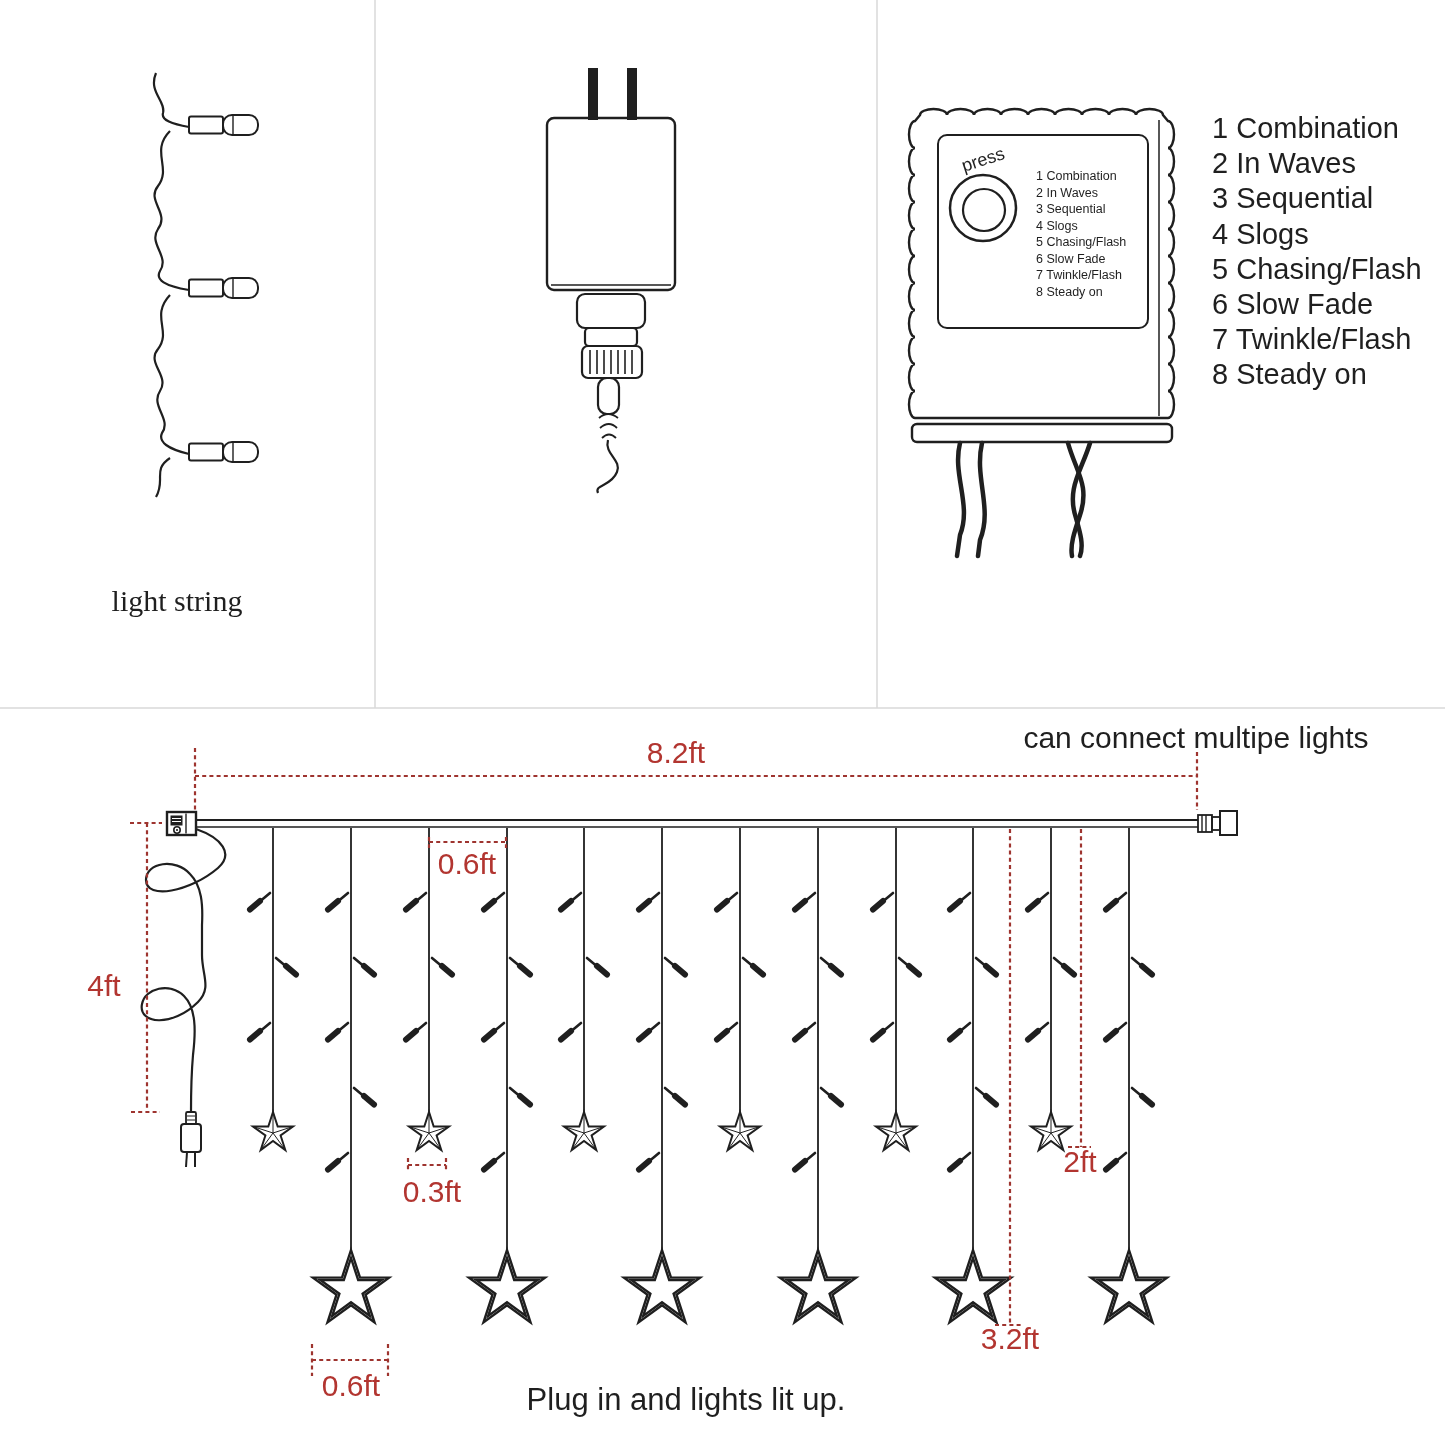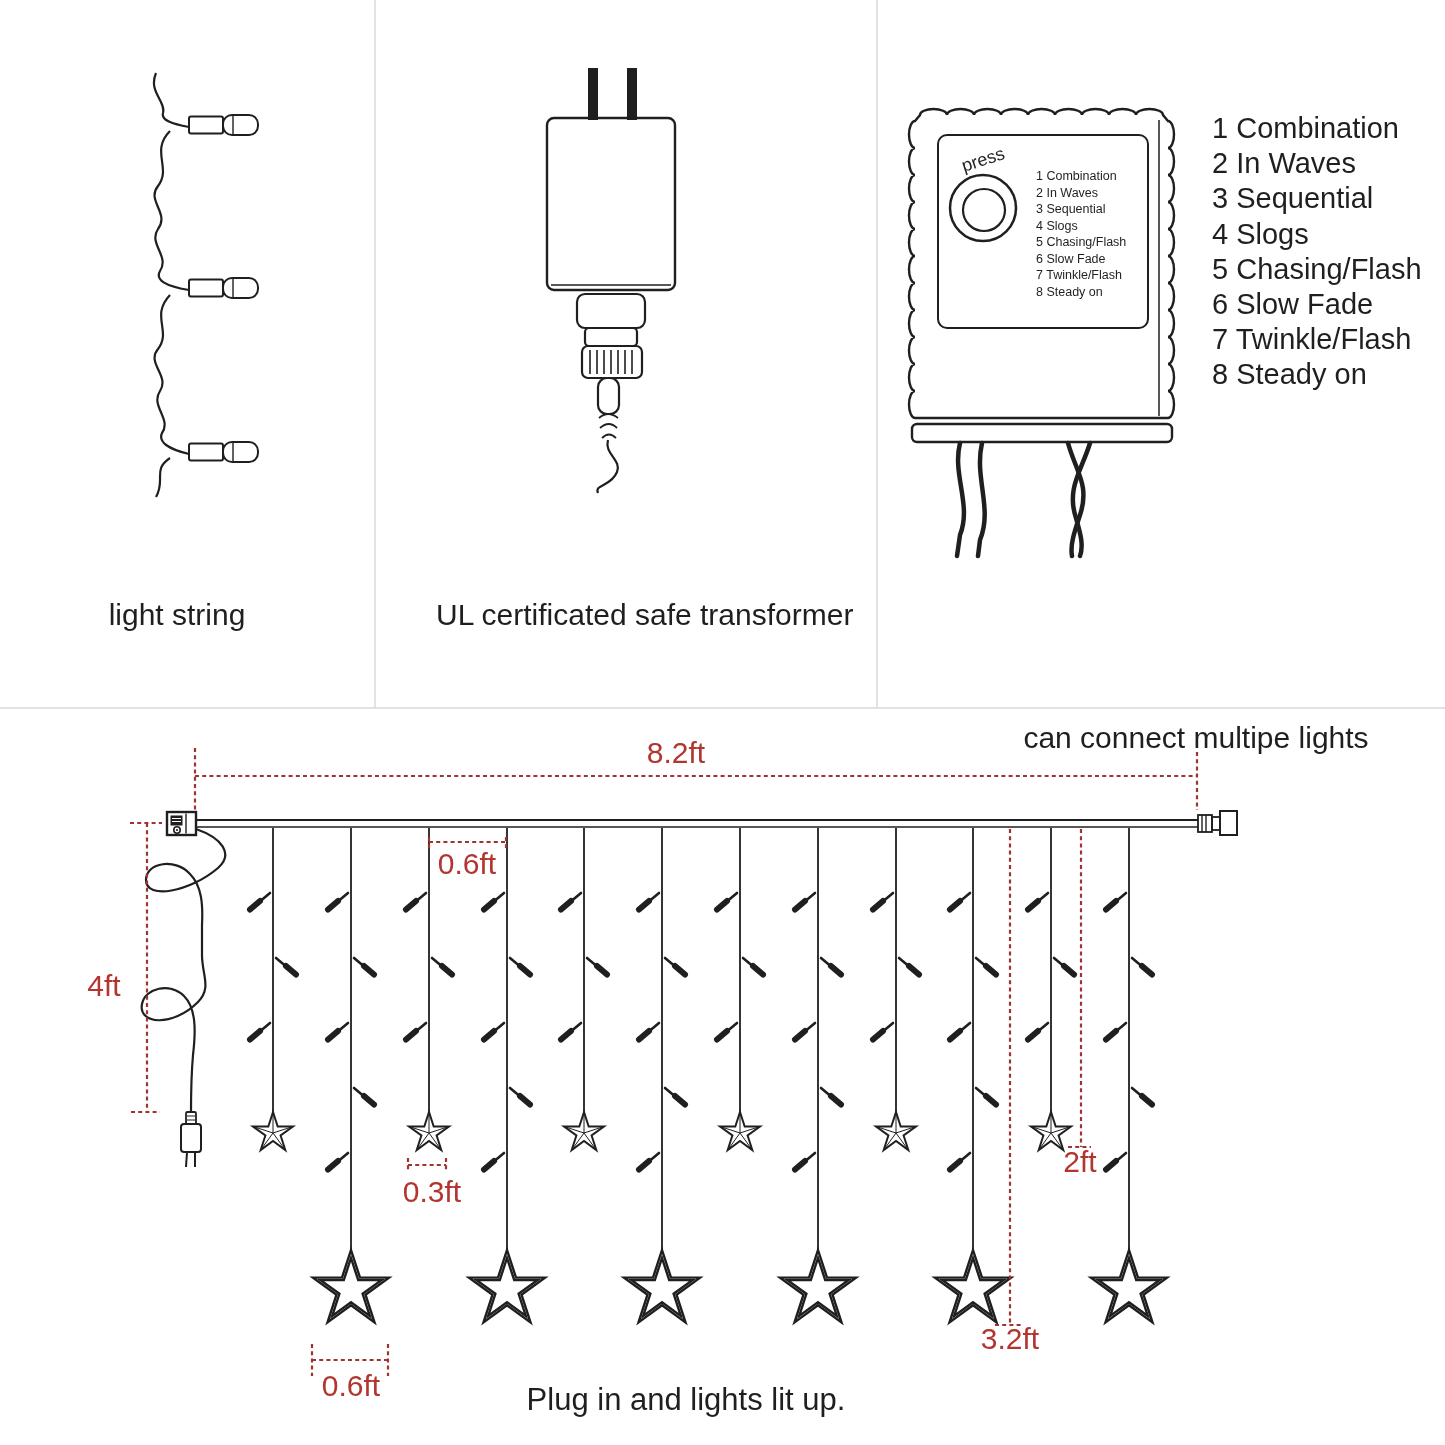--- a/index.html
+++ b/index.html
@@ -291,22 +291,21 @@
     <text class="dimtx" x="432" y="1202" text-anchor="middle">0.3ft</text>
     <text class="dimtx" x="351" y="1396" text-anchor="middle">0.6ft</text>
     <text class="dimtx" x="1080" y="1172" text-anchor="middle">2ft</text>
     <text class="dimtx" x="1010" y="1349" text-anchor="middle">3.2ft</text>
 
     <text class="blk t30" x="1196" y="748" text-anchor="middle">can connect multipe lights</text>
     <text class="blk t31" x="686" y="1410" text-anchor="middle">Plug in and lights lit up.</text>
   </g>
 </svg>
 
-<div class="caption" style="left:77px;top:598px;width:200px;">light string</div>
-<div class="caption" style="left:436px;top:598px;width:400px;">UL certificated safe transformer</div>
+<div class="caption" style="left:77px;top:584px;width:200px;font-family:Liberation Serif, serif;">light string</div>
 
 <div class="modes-big">
   <div>1 Combination</div>
   <div>2 In Waves</div>
   <div>3 Sequential</div>
   <div>4 Slogs</div>
   <div>5 Chasing/Flash</div>
   <div>6 Slow Fade</div>
   <div>7 Twinkle/Flash</div>
   <div>8 Steady on</div>

